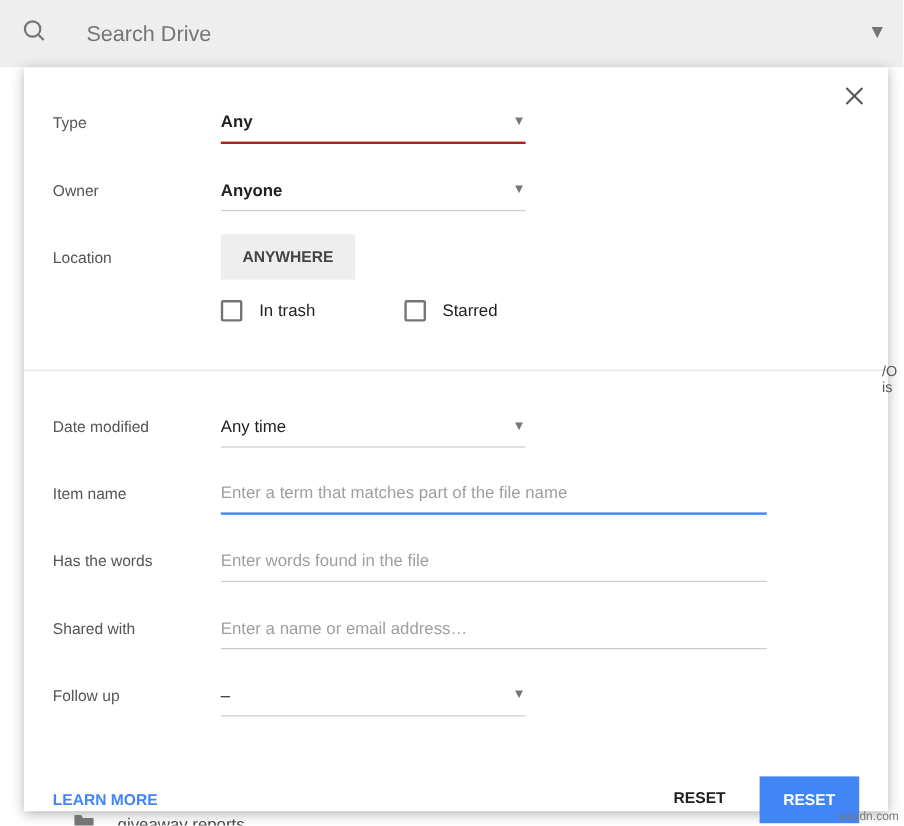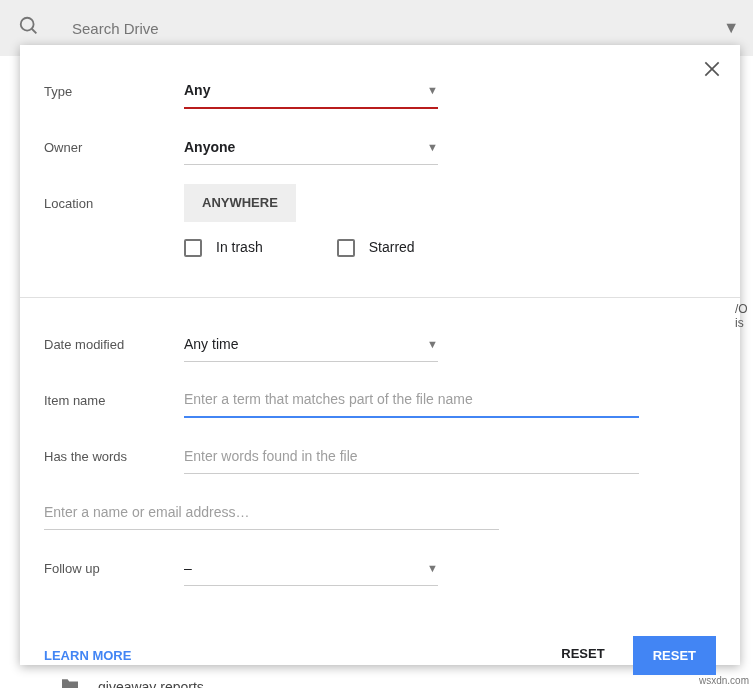--- a/index.html
+++ b/index.html
@@ -1,25 +1,25 @@
 <!DOCTYPE html>
 <html><head>
 <meta charset="utf-8">
 <style>
   * { box-sizing: border-box; margin: 0; padding: 0; font-family: Arial, Roboto, sans-serif; }
   body { width: 753px; height: 688px; background: #fff; position: relative; overflow: hidden; }
 
   .search-bar { height: 56px; background: #eee; display: flex; align-items: center; padding: 0 14px; }
   .search-bar .icon-search { color: #757575; margin: 0 32px 0 4px; }
-  .search-bar input { flex: 1; border: none; background: transparent; font-size: 15px; color: #333; outline: none; }
+  .search-bar input { flex: 1; border: none; background: transparent; font-size: 18px; color: #333; outline: none; }
   .search-bar input::placeholder { color: #757575; }
   .search-bar .chevron-down { margin-left: 10px; color: #757575; }
 
   .panel {
-    position: absolute; left: 20px; top: 45px; width: 720px; height: 620px;
+    position: absolute; left: 20px; top: 56px; width: 720px; height: 620px;
     background: #fff; box-shadow: 0 2px 10px rgba(0,0,0,.3); padding: 18px 24px;
   }
 
   .close-btn { position: absolute; right: 18px; top: 14px; color: #555; cursor: pointer; }
 
   .row { display: flex; align-items: center; height: 56px; }
   .row-label { width: 140px; font-size: 13px; color: #555; }
   .row-control { flex: 1; }
 
   .select-box {
@@ -138,20 +138,21 @@
   </div>
 
   <div class="row">
     <div class="row-label">Has the words</div>
     <div class="row-control">
       <input class="text-input" type="text" placeholder="Enter words found in the file" style="">
     </div>
   </div>
 
   <div class="row">
+    <div class="row-label">Shared with</div>
     <div class="row-control">
       <input class="text-input" type="text" placeholder="Enter a name or email address…" style="">
     </div>
   </div>
 
   <div class="row">
     <div class="row-label">Follow up</div>
     <div class="row-control">
       <div class="select-box">
         <span>–</span>

